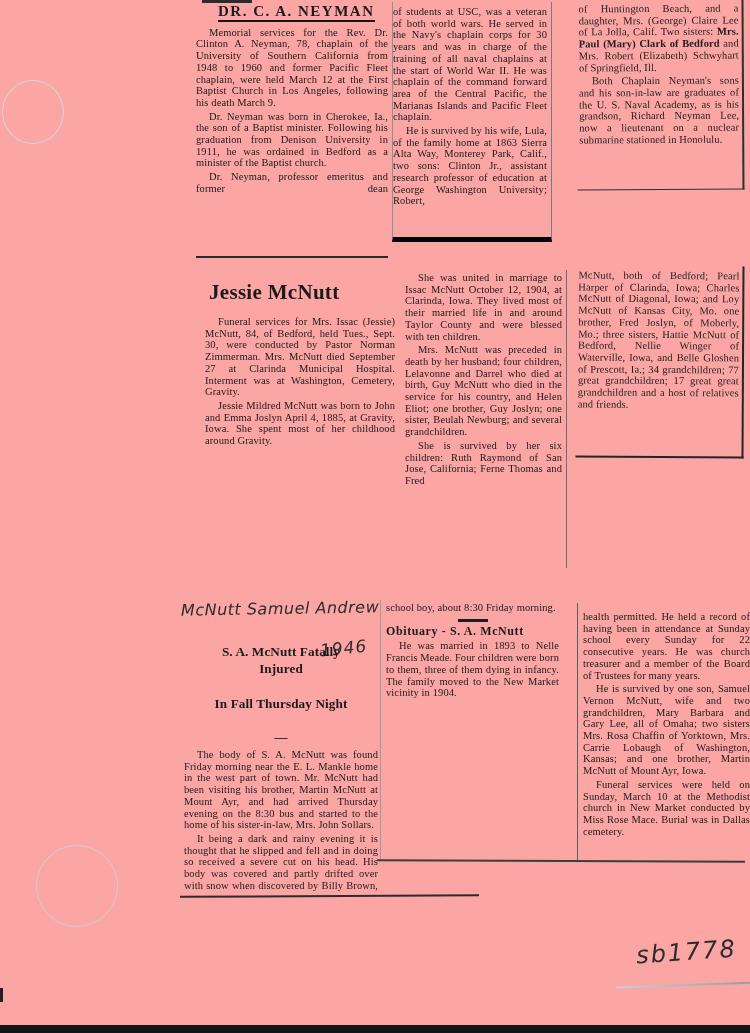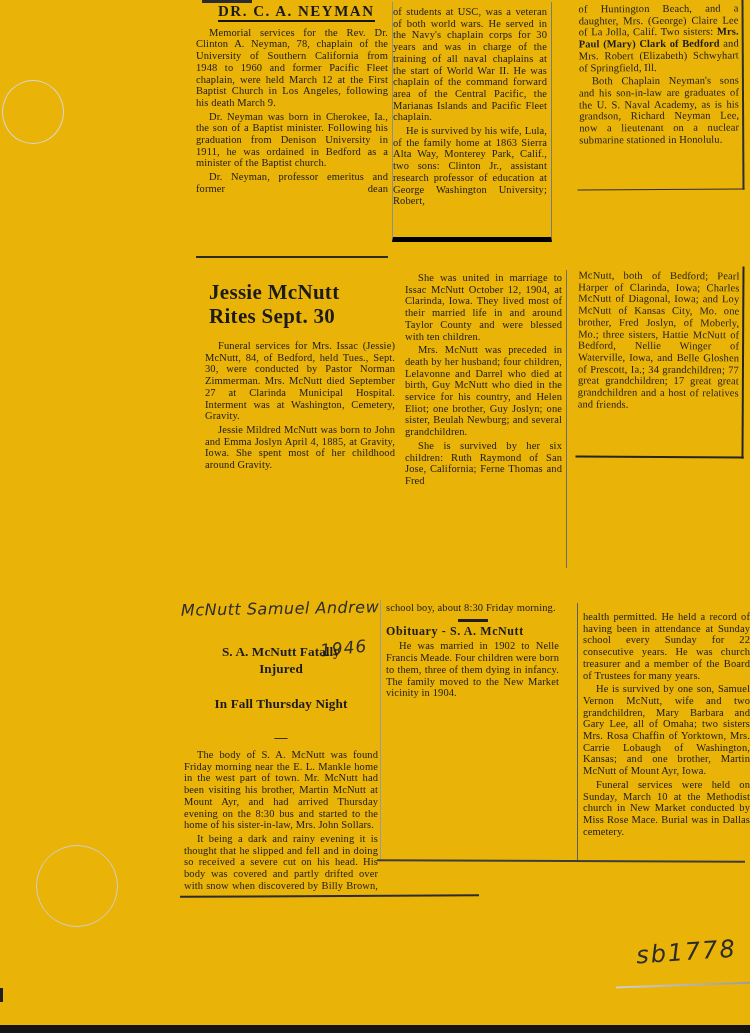--- a/index.html
+++ b/index.html
@@ -5,21 +5,21 @@
 <style>
   html, body { margin:0; padding:0; }
   body {
     width:750px; height:1033px; position:relative;
     background:#ffffff;
     font-family:"Liberation Serif", serif;
     overflow:hidden;
   }
   .page {
     position:absolute; left:0; top:0; width:750px; height:1033px;
-    background:#eab308; overflow:hidden;
+    background:#fca5a5; overflow:hidden;
   }
   .clip {
     position:absolute; color:#1b1b1b; overflow:hidden;
     box-sizing:border-box;
   }
   .news { font-size:10.5px; line-height:11.7px; letter-spacing:0.1px; }
   .news p { margin:0 0 2px 0; text-indent:13px; text-align:justify; }
   .news p.noind { text-indent:0; }
   .news p.cont { text-align-last:justify; }
   .ney-head {
@@ -84,21 +84,20 @@
   </div>
 
   <div class="clip news" style="left:577px; top:0; width:167px; height:190px; border-right:2px solid #2e2e2e; border-bottom:1.5px solid #2e2e2e; transform:rotate(-0.3deg); padding:3px 3px 0 2px;">
     <p class="noind"><span>of Huntington Beach, and a daughter, Mrs. (George) Claire Lee of La Jolla, Calif. Two sisters: </span><b>Mrs. Paul (Mary) Clark of Bedford</b><span> and Mrs. Robert (Elizabeth) Schwyhart of Springfield, Ill.</span></p>
     <p>Both Chaplain Neyman's sons and his son-in-law are graduates of the U. S. Naval Academy, as is his grandson, Richard Neyman Lee, now a lieutenant on a nuclear submarine stationed in Honolulu.</p>
   </div>
 
   <div class="clip news" style="left:205px; top:278px; width:190px; height:246px;">
     <div class="jess-head">
       <div>Jessie McNutt</div>
-      <div>Rites Sept. 30</div>
     </div>
     <p>Funeral services for Mrs. Issac (Jessie) McNutt, 84, of Bedford, held Tues., Sept. 30, were conducted by Pastor Norman Zimmerman. Mrs. McNutt died September 27 at Clarinda Municipal Hospital. Interment was at Washington, Cemetery, Gravity.</p>
     <p>Jessie Mildred McNutt was born to John and Emma Joslyn April 4, 1885, at Gravity, Iowa. She spent most of her childhood around Gravity.</p>
   </div>
 
   <div class="clip news" style="left:405px; top:270px; width:162px; height:298px; border-right:1px solid #6e6e6e; padding:2px 4px 0 0;">
     <p>She was united in marriage to Issac McNutt October 12, 1904, at Clarinda, Iowa. They lived most of their married life in and around Taylor County and were blessed with ten children.</p>
     <p>Mrs. McNutt was preceded in death by her husband; four children, Lelavonne and Darrel who died at birth, Guy McNutt who died in the service for his country, and Helen Eliot; one brother, Guy Joslyn; one sister, Beulah Newburg; and several grandchildren.</p>
     <p class="cont">She is survived by her six children: Ruth Raymond of San Jose, California; Ferne Thomas and Fred</p>
   </div>
@@ -116,21 +115,21 @@
     <div class="sam-head">In Fall Thursday Night</div>
     <div class="sam-dash">—</div>
     <p>The body of S. A. McNutt was found Friday morning near the E. L. Mankle home in the west part of town.  Mr. McNutt had been visiting his brother, Martin McNutt at Mount Ayr, and had arrived Thursday evening on the 8:30 bus and started to the home of his sister-in-law, Mrs. John Sollars.</p>
     <p class="cont">It being a dark and rainy evening it is thought that he slipped and fell and in doing so received a severe cut on his head. His body was covered and partly drifted over with snow when discovered by Billy Brown, a</p>
   </div>
 
   <div class="clip news" style="left:380px; top:600px; width:183px; height:260px; border-left:1px solid #9b9b9b; padding:2px 4px 0 5px;">
     <p class="noind">school boy, about 8:30 Friday morning.</p>
     <div class="divider-line"></div>
     <div class="obit-head">Obituary - S. A. McNutt</div>
-    <p>He was married in 1902 to Nelle Francis Meade. Four children were born to them, three of them dying in infancy.  The family moved to the New Market vicinity in 1904.</p>
+    <p>He was married in 1893 to Nelle Francis Meade. Four children were born to them, three of them dying in infancy.  The family moved to the New Market vicinity in 1904.</p>
   </div>
 
   <div class="clip news" style="left:565px; top:603px; width:181px; height:258px; border-left:1px solid #5c5c5c; border-right:5px solid #4d7c0f; padding:8px 3px 0 5px;margin-left:12px;">
     <p class="noind">health permitted.  He held a record of having been in attendance at Sunday school every Sunday for 22 consecutive years. He was church treasurer and a member of the Board of Trustees for many years.</p>
     <p>He is survived by one son, Samuel Vernon McNutt, wife and two grandchildren, Mary Barbara and Gary Lee, all of Omaha; two sisters Mrs. Rosa Chaffin of Yorktown, Mrs. Carrie Lobaugh of Washington, Kansas; and one brother, Martin McNutt of Mount Ayr, Iowa.</p>
     <p>Funeral services were held on Sunday, March 10 at the Methodist church in New Market conducted by Miss Rose Mace. Burial was in Dallas cemetery.</p>
   </div>
 
   <div class="rule" style="left:180px; top:895px; width:299px; height:2px; transform:rotate(-0.3deg);"></div>
   <div class="rule" style="left:377px; top:860px; width:368px; height:1.5px; background:#3d3d3d; transform:rotate(0.2deg);"></div>

